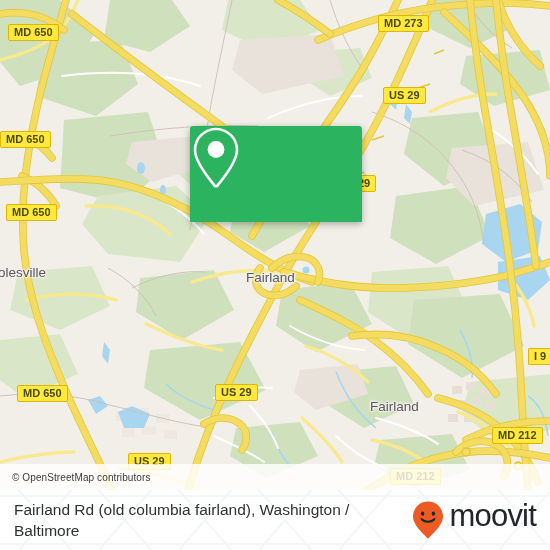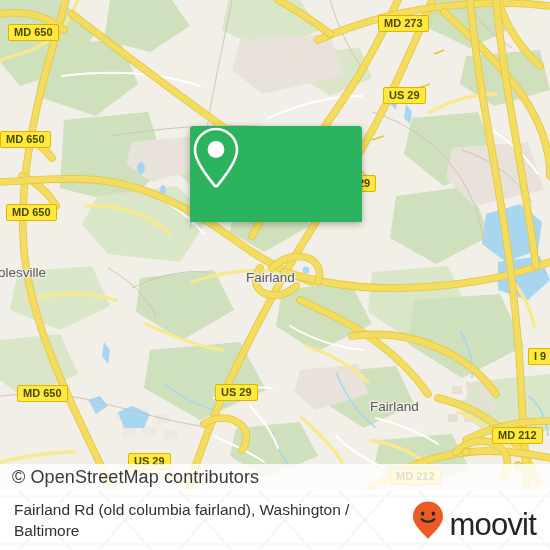--- a/index.html
+++ b/index.html
@@ -18,21 +18,21 @@
     overflow:hidden;
   }
   .map svg{position:absolute;left:0;top:0;}
 
   
   .attrib{
     position:absolute;left:0;bottom:0;width:550px;height:26px;
     background:rgba(255,255,255,0.82);
     display:flex;align-items:center;
     box-sizing:border-box;padding-left:12px;
-    font-size:18px;color:#3a3a3a;letter-spacing:.1px;
+    font-size:10px;color:#3a3a3a;letter-spacing:.1px;
     z-index:40;
   }
 
   
   .shield{
     position:absolute;
     background:#ffe93f;
     border:1.5px solid #e0b500;
     border-radius:2px;
     color:#4a4a00;
@@ -101,21 +101,21 @@
   .footer-wm{position:absolute;left:0;top:0;width:550px;height:60px;opacity:.55;}
   .footer-inner{
     position:relative;z-index:3;
     height:60px;display:flex;align-items:center;justify-content:space-between;
     padding:0 14px 0 14px;box-sizing:border-box;
   }
   .footer-title{
     font-size:15.5px;color:#2f3235;line-height:21px;
     max-width:392px;
   }
-  .brand{display:flex;align-items:flex-end;gap:4px;flex:0 0 auto;}
+  .brand{display:flex;align-items:flex-start;gap:4px;flex:0 0 auto;}
   .brand-word{
     font-size:31px;color:#22262b;letter-spacing:-0.8px;
     line-height:31px;font-weight:normal;
   }
 </style>
 </head>
 <body>
 
 <div class="screen">
 

